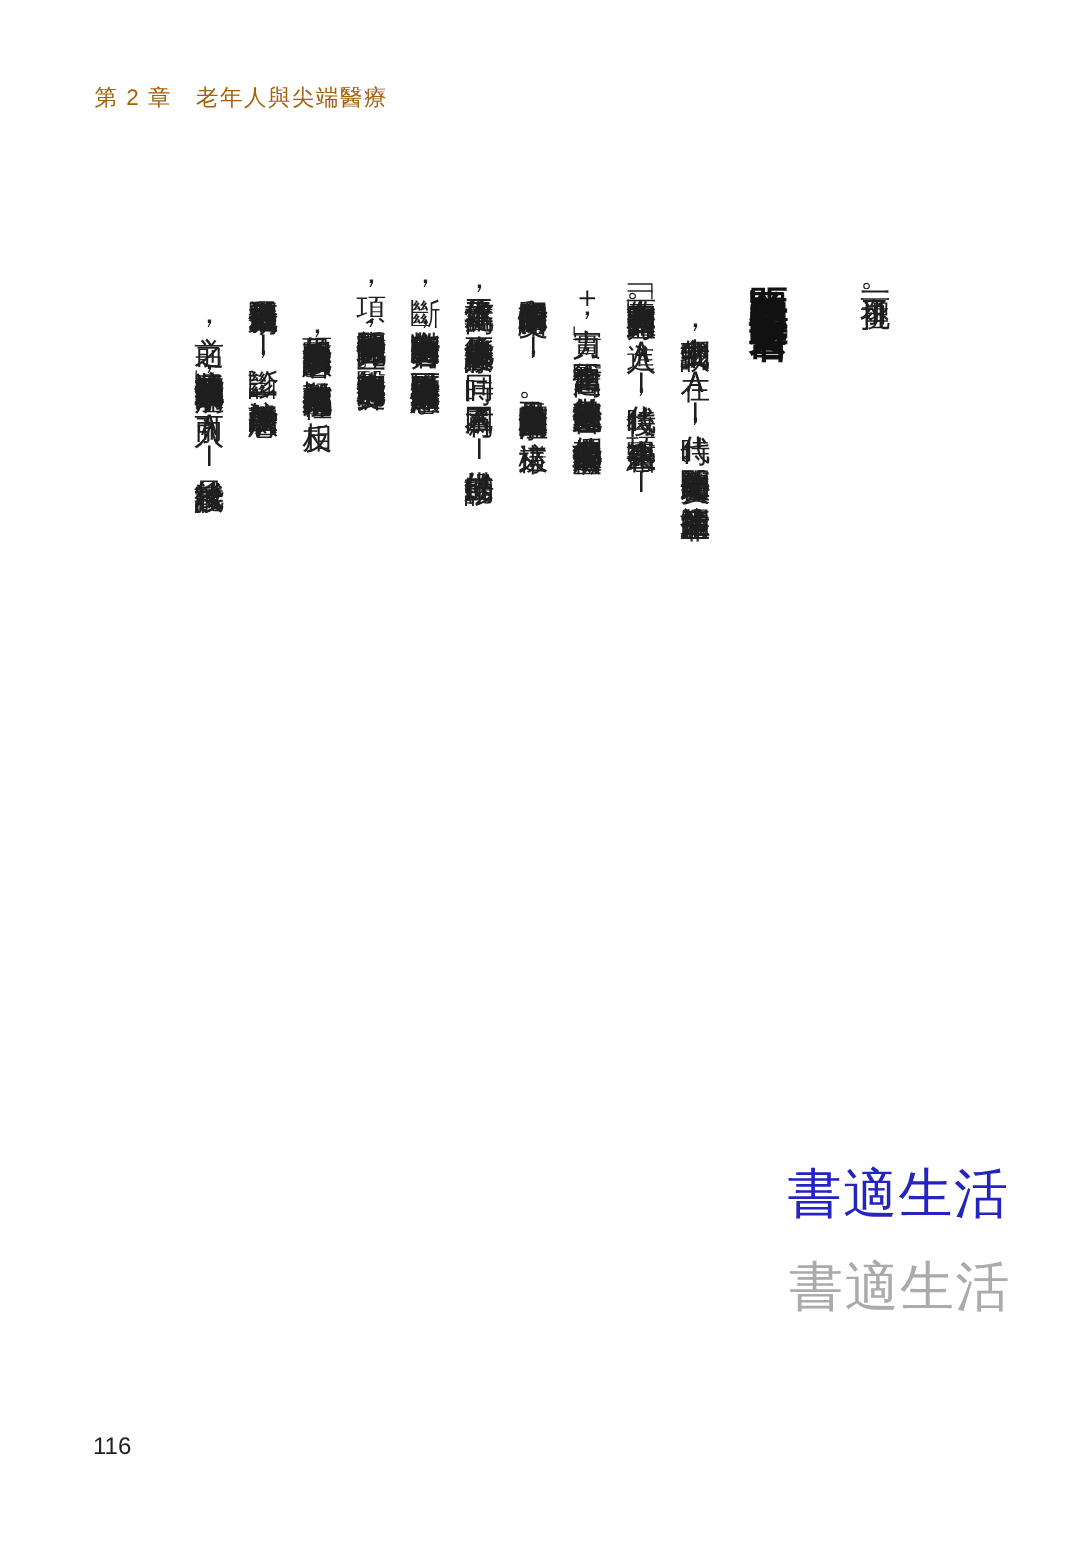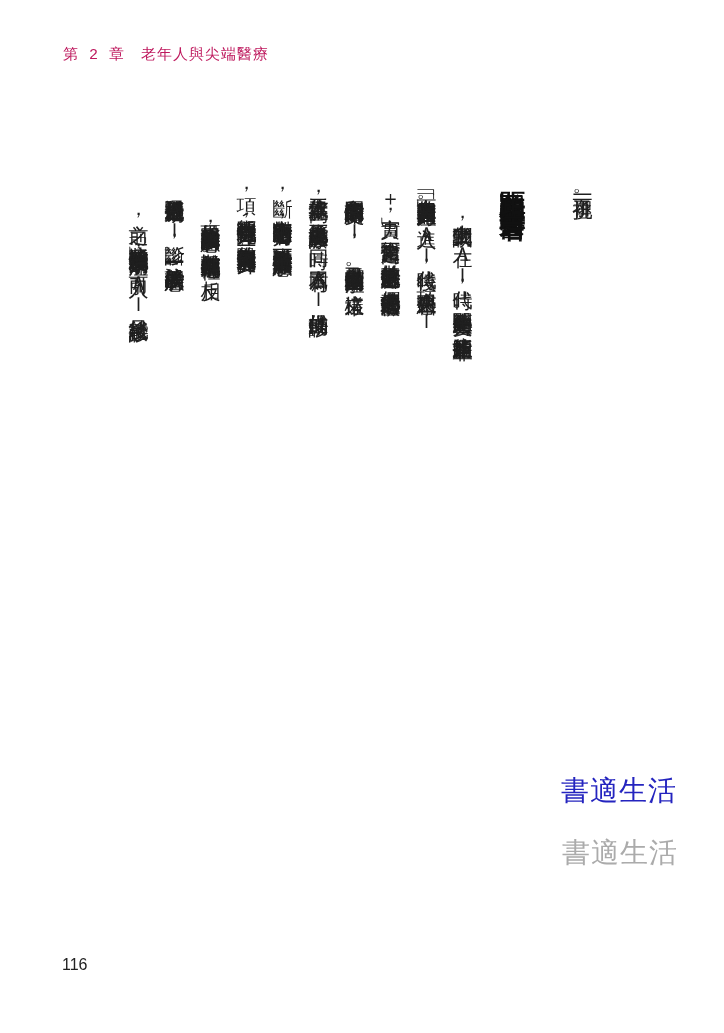--- a/index.html
+++ b/index.html
@@ -9,24 +9,24 @@
     position: relative;
     background: #ffffff;
     overflow: hidden;
     font-family: "Liberation Serif", serif;
   }
 
   
   .chapter-header {
     position: absolute;
     left: 63px;
-    top: 45px;
-    font-family: Liberation Mono, monospace;
+    top: 56px;
+    font-family: Liberation Sans, sans-serif;
     font-size: 15px;
-    color: #be185d;
+    color: #a16207;
     letter-spacing: 1px;
     white-space: nowrap;
   }
 
   
   .v-article {
     position: absolute;
     top: 183px;
     right: 124px;
     height: 742px;
@@ -51,25 +51,24 @@
     line-height: 46px;
     color: #111111;
     white-space: nowrap;
     letter-spacing: -2px;
   }
 
   
   .watermark {
     position: absolute;
     font-family: Liberation Mono, monospace;
-    font-size: 28px;
+    font-size: 36px;
     letter-spacing: 1px;
     white-space: nowrap;
     pointer-events: none;
-    margin-left: 36px;
   }
   .watermark.blue { left: 525px; top: 772px; }
   .watermark.gray { left: 526px; top: 834px; }
 
   
   .page-number {
     position: absolute;
     left: 62px;
     top: 956px;
     font-family: "Liberation Sans", sans-serif;

